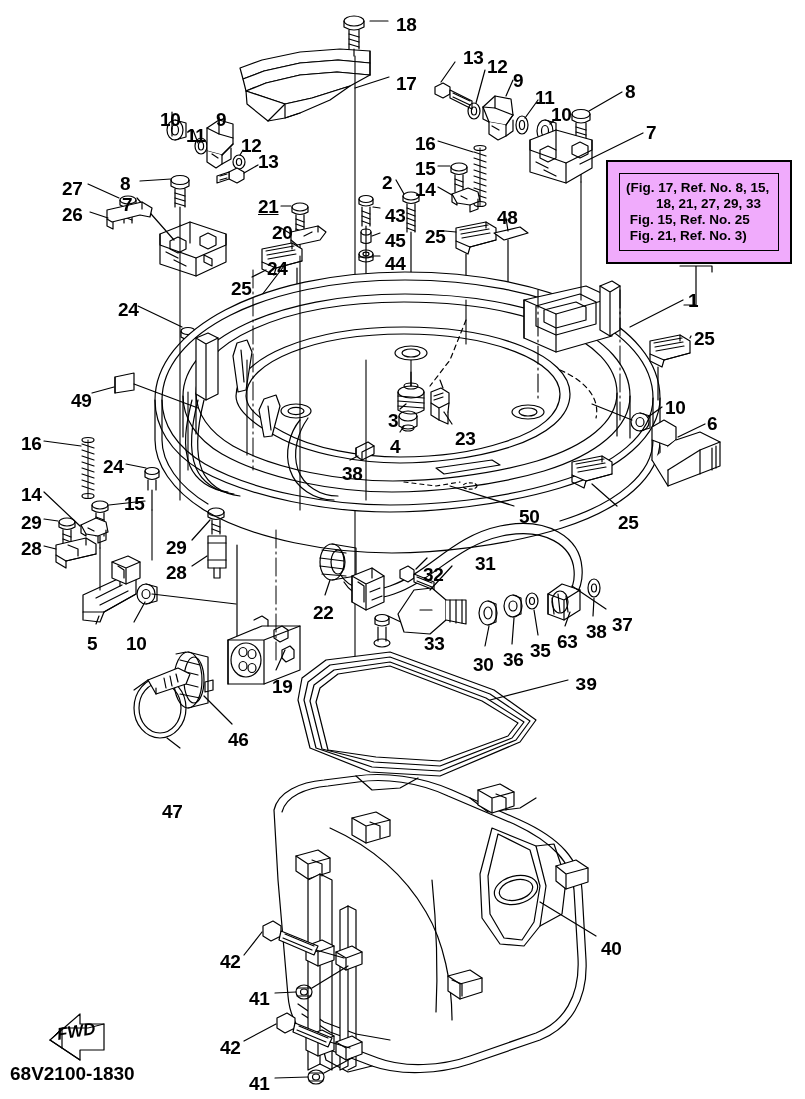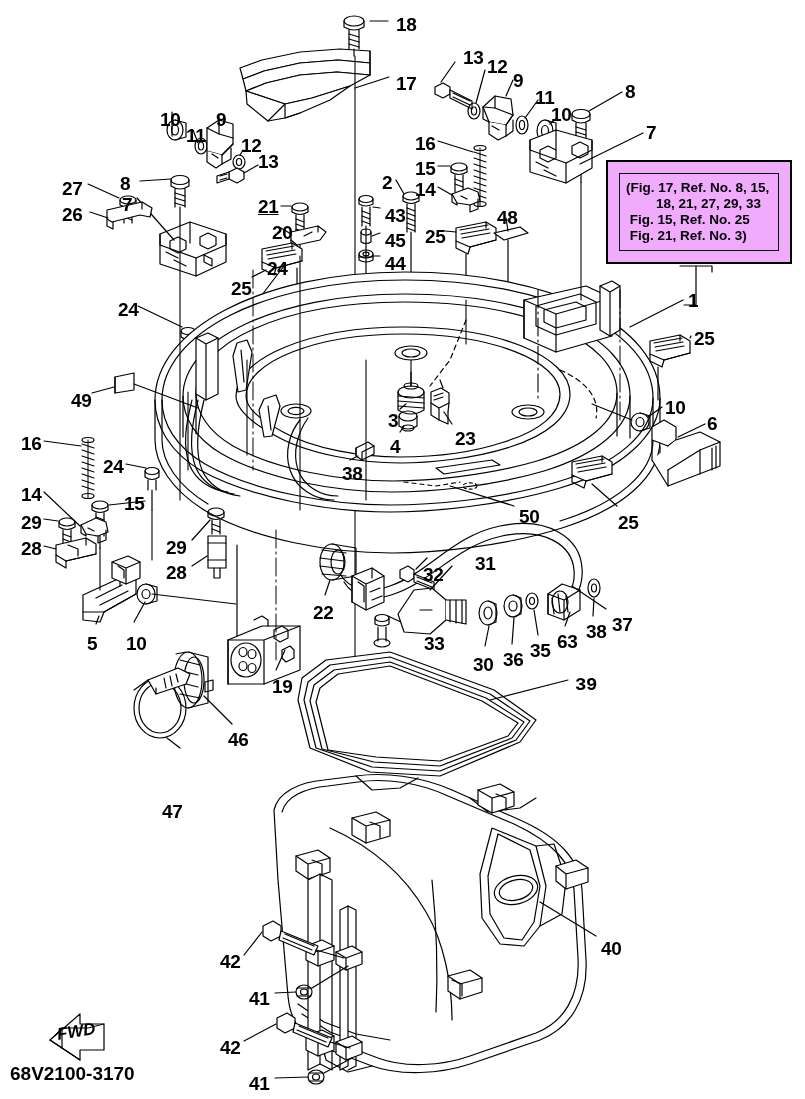--- a/index.html
+++ b/index.html
@@ -826,21 +826,21 @@
     <div class="inner">
       <div class="line">(Fig. 17, Ref. No. 8, 15,</div>
       <div class="line">        18, 21, 27, 29, 33</div>
       <div class="line"> Fig. 15, Ref. No. 25</div>
       <div class="line"> Fig. 21, Ref. No. 3)</div>
     </div>
   </div>
 
   <div id="fwdlabel">FWD</div>
 
-  <div id="partno">68V2100-3170</div>
+  <div id="partno">68V2100-1830</div>
 
   <div id="callout-layer">
       <div class="callout" style="left: 396px; top: 15px;">18</div>
       <div class="callout" style="left: 396px; top: 74px;">17</div>
       <div class="callout" style="left: 463px; top: 48px;">13</div>
       <div class="callout" style="left: 487px; top: 57px;">12</div>
       <div class="callout" style="left: 513px; top: 71px;">9</div>
       <div class="callout" style="left: 535px; top: 88px;">11</div>
       <div class="callout" style="left: 551px; top: 105px;">10</div>
       <div class="callout" style="left: 625px; top: 82px;">8</div>

